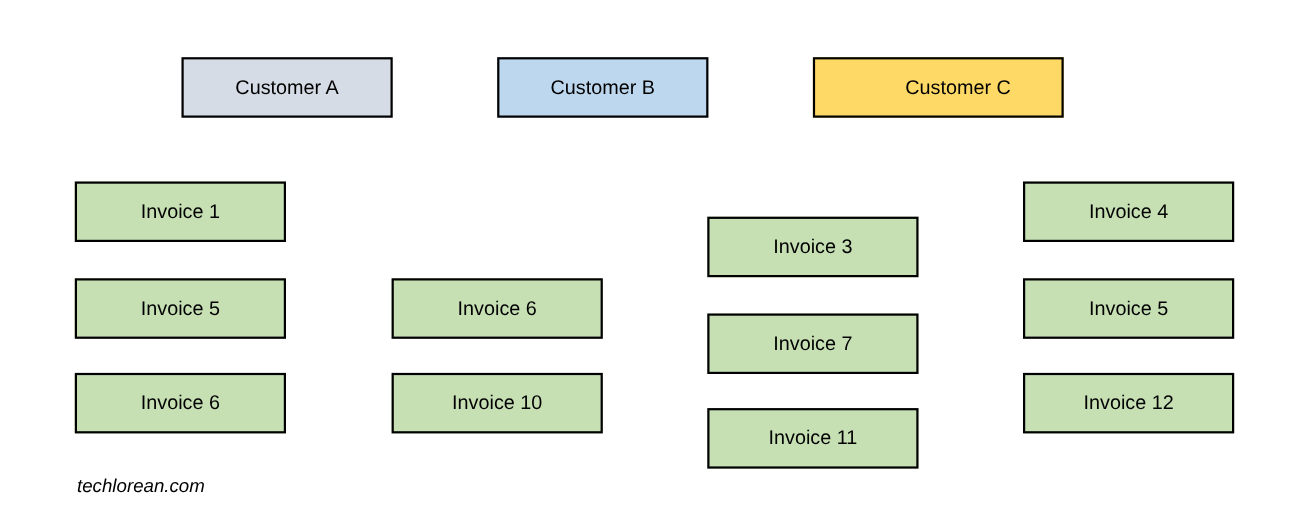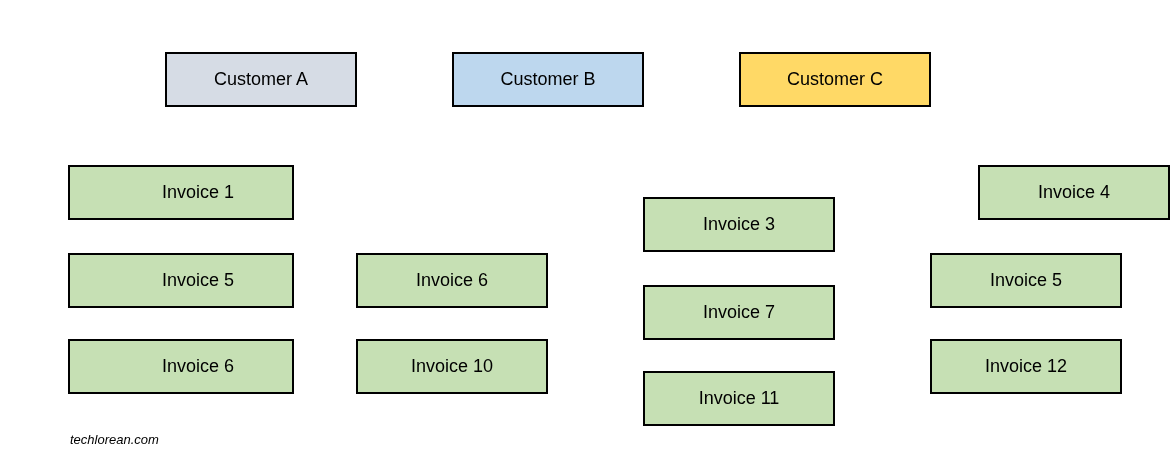--- a/index.html
+++ b/index.html
@@ -24,58 +24,58 @@
     justify-content: center;
     font-size: 18px;
     color: #000000;
     box-sizing: content-box;
   }
   .customer-box { width: 188px; top: 52px; }
   .cust-0 { left: 165px; }
   .cust-1 { left: 452px; }
   .cust-2 { left: 739px; }
   .invoice-box { width: 188px; }
-  .col-0 { left: 68px; padding-left: 34px; }
+  .col-0 { left: 68px; }
   .col-1 { left: 356px; }
   .col-2 { left: 643px; margin-top: 32px; }
   .col-3 { left: 930px; }
   .row-0 { top: 165px; }
   .row-1 { top: 253px; }
   .row-2 { top: 339px; }
   .watermark {
     position: absolute;
     left: 70px;
     top: 432px;
-    font-size: 13px;
+    font-size: 17px;
     font-style: italic;
     color: #000000;
   }
 </style>
 </head>
 <body>
 
 <div class="canvas">
 
   <div class="box customer-box cust-0" style="background: rgb(214, 220, 229);">
     <span>Customer A</span>
   </div>
   <div class="box customer-box cust-1" style="background: rgb(189, 215, 238);">
     <span>Customer B</span>
   </div>
-  <div class="box customer-box cust-2" style="background: rgb(255, 217, 102);">
+  <div class="box customer-box cust-2" style="background: rgb(255, 217, 102); padding-left: 36px;">
     <span>Customer C</span>
   </div>
 
   <div class="box invoice-box col-0 row-0" style="background: rgb(198, 224, 180);">
     <span>Invoice 1</span>
   </div>
   <div class="box invoice-box col-2 row-0" style="background: rgb(198, 224, 180);">
     <span>Invoice 3</span>
   </div>
-  <div class="box invoice-box col-3 row-0" style="background: rgb(198, 224, 180); margin-left: 48px;">
+  <div class="box invoice-box col-3 row-0" style="background: rgb(198, 224, 180);">
     <span>Invoice 4</span>
   </div>
 
   <div class="box invoice-box col-0 row-1" style="background: rgb(198, 224, 180);">
     <span>Invoice 5</span>
   </div>
   <div class="box invoice-box col-1 row-1" style="background: rgb(198, 224, 180);">
     <span>Invoice 6</span>
   </div>
   <div class="box invoice-box col-2 row-1" style="background: rgb(198, 224, 180);">

